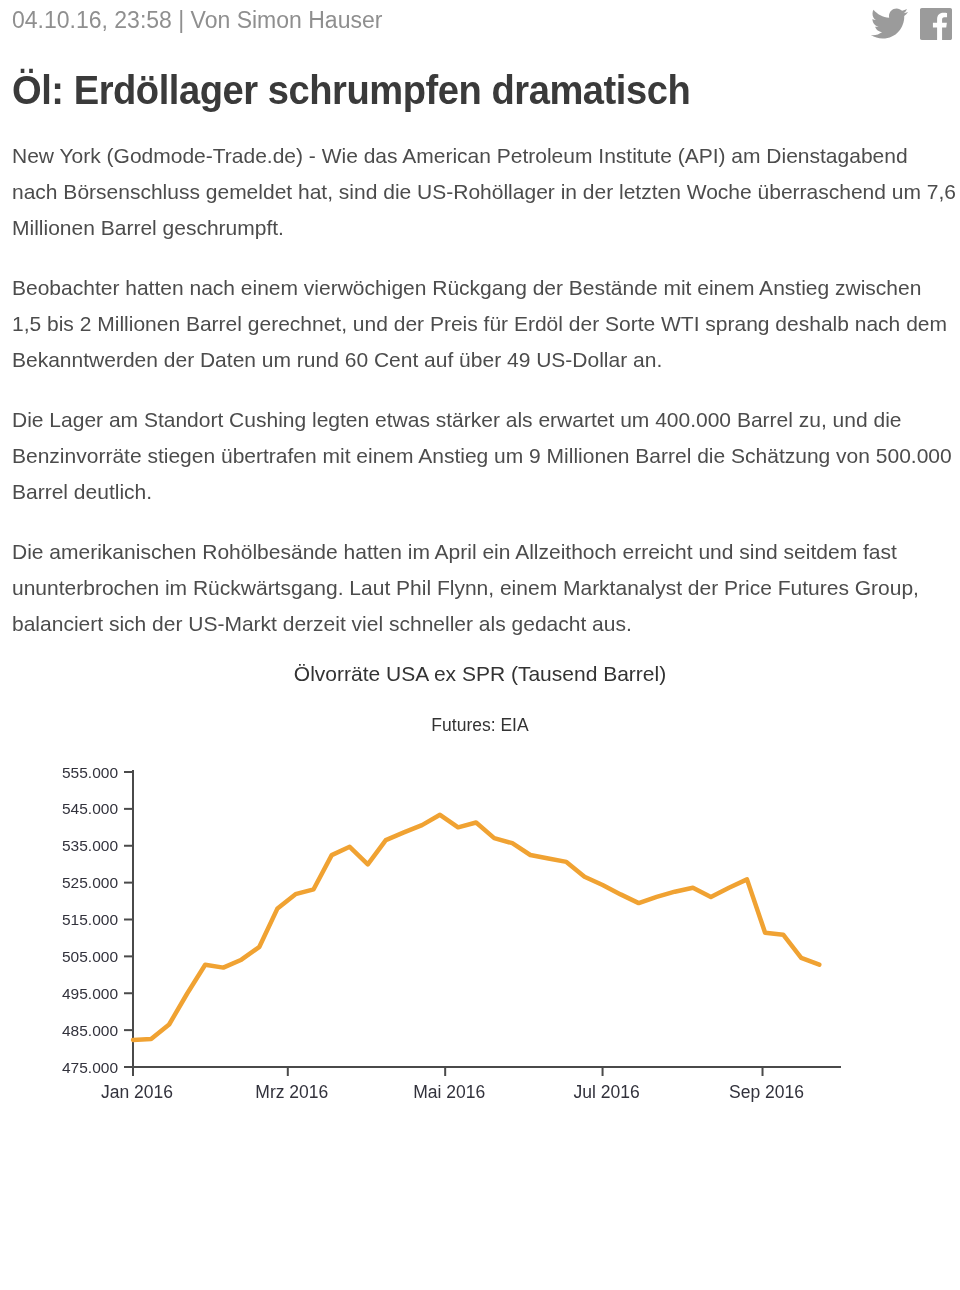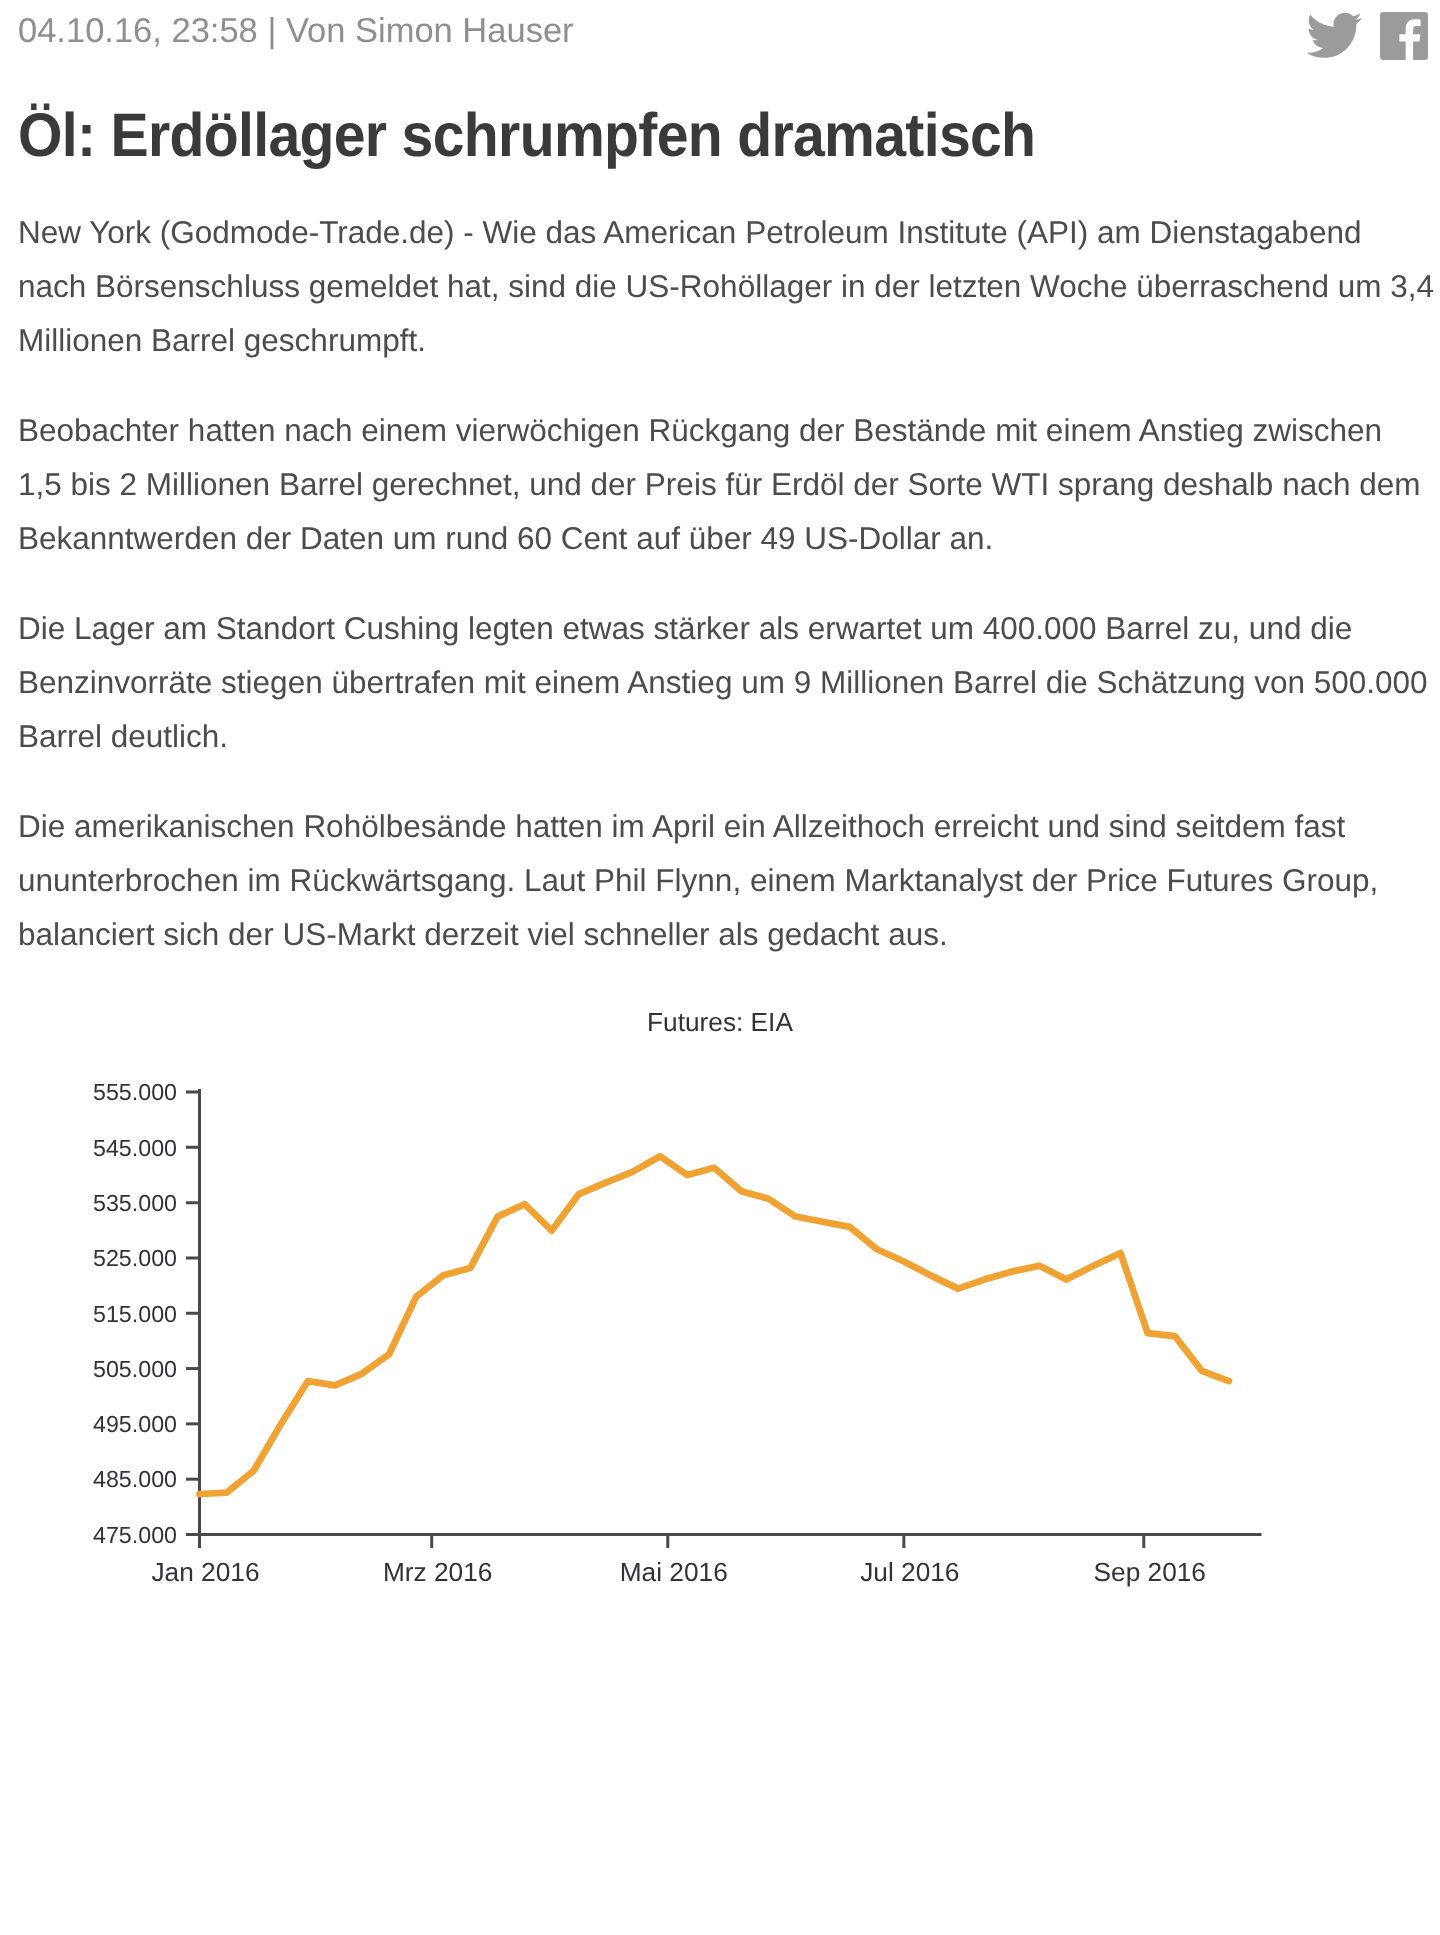--- a/index.html
+++ b/index.html
@@ -53,27 +53,28 @@
         <svg width="32" height="32" viewBox="0 0 24 24">
           <path fill="#9b9b9b" d="M22.68 0H1.33C.6 0 0 .6 0 1.33v21.35C0 23.4.6 24 1.33 24h11.49v-9.29H9.69v-3.62h3.13V8.41c0-3.1 1.89-4.79 4.66-4.79 1.33 0 2.46.1 2.8.14v3.24h-1.92c-1.5 0-1.8.72-1.8 1.76v2.31h3.59l-.47 3.62h-3.12V24h6.12c.73 0 1.32-.6 1.32-1.33V1.33C24 .6 23.4 0 22.68 0z"></path>
         </svg>
       </span>
     </div>
   </div>
 
   <h1 class="headline">Öl: Erdöllager schrumpfen dramatisch</h1>
 
 
-  <p class="body-par">New York (Godmode-Trade.de) - Wie das American Petroleum Institute (API) am Dienstagabend nach Börsenschluss gemeldet hat, sind die US-Rohöllager in der letzten Woche überraschend um 3,4 Millionen Barrel geschrumpft.</p>
+  <p class="body-par">New York (Godmode-Trade.de) - Wie das American Petroleum Institute (API) am Dienstagabend nach Börsenschluss gemeldet hat, sind die US-Rohöllager in der letzten Woche überraschend um 7,6 Millionen Barrel geschrumpft.</p>
   <p class="body-par">Beobachter hatten nach einem vierwöchigen Rückgang der Bestände mit einem Anstieg zwischen 1,5 bis 2 Millionen Barrel gerechnet, und der Preis für Erdöl der Sorte WTI sprang deshalb nach dem Bekanntwerden der Daten um rund 60 Cent auf über 49 US-Dollar an.</p>
   <p class="body-par">Die Lager am Standort Cushing legten etwas stärker als erwartet um 400.000 Barrel zu, und die Benzinvorräte stiegen übertrafen mit einem Anstieg um 9 Millionen Barrel die Schätzung von 500.000 Barrel deutlich.</p>
   <p class="body-par">Die amerikanischen Rohölbesände hatten im April ein Allzeithoch erreicht und sind seitdem fast ununterbrochen im Rückwärtsgang. Laut Phil Flynn, einem Marktanalyst der Price Futures Group, balanciert sich der US-Markt derzeit viel schneller als gedacht aus.</p>
 </div>
 
 <div class="chart-block">
+  <div class="chart-title">Ölvorräte USA ex SPR (Tausend Barrel)</div>
   <div class="chart-subtitle">Futures: EIA</div>
   <svg id="chart-svg" width="960" height="370" viewBox="0 0 960 370">
       <path d="M133,25 V322 H841" fill="none" stroke="#4a4a4a" stroke-width="2"></path>
       <line x1="124" y1="322" x2="133" y2="322" stroke="#4a4a4a" stroke-width="2"></line>
       <text x="118" y="327.5" text-anchor="end" font-size="15.5" fill="#32323c">475.000</text>
       <line x1="124" y1="285.125" x2="133" y2="285.125" stroke="#4a4a4a" stroke-width="2"></line>
       <text x="118" y="290.625" text-anchor="end" font-size="15.5" fill="#32323c">485.000</text>
       <line x1="124" y1="248.25" x2="133" y2="248.25" stroke="#4a4a4a" stroke-width="2"></line>
       <text x="118" y="253.75" text-anchor="end" font-size="15.5" fill="#32323c">495.000</text>
       <line x1="124" y1="211.375" x2="133" y2="211.375" stroke="#4a4a4a" stroke-width="2"></line>

